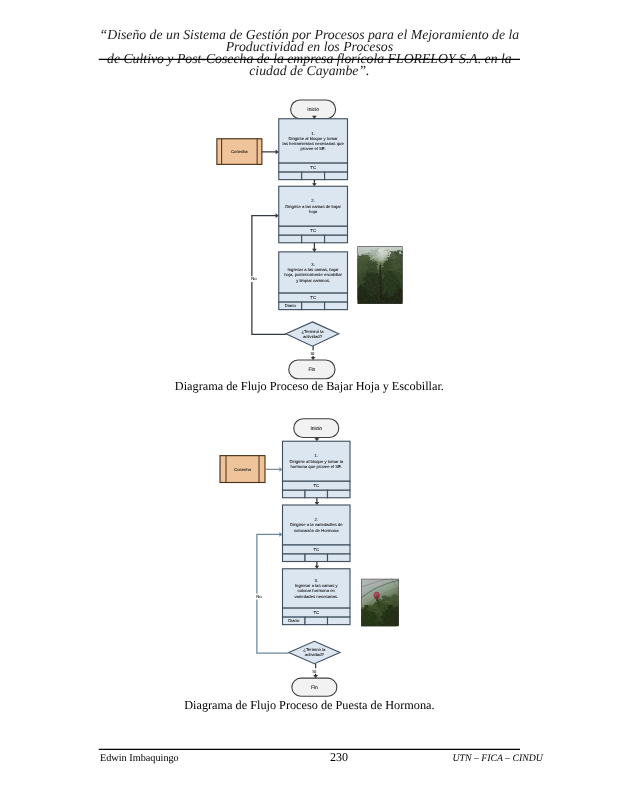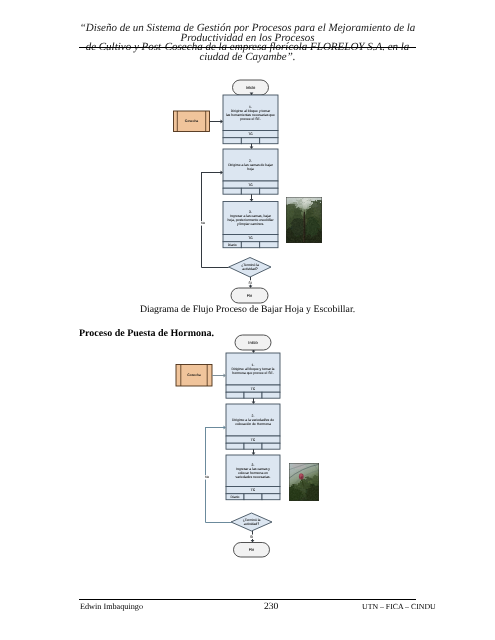--- a/index.html
+++ b/index.html
@@ -128,21 +128,20 @@
       <ellipse cx="30" cy="16" rx="4" ry="4" fill="#3b492a" opacity="0.7"></ellipse>
     </g>
     <path d="M18.2 12 L19.4 24 L19.2 34 L18.6 45 L16.8 45 L17.4 33 L17.2 21 Z" fill="#2b1f16" opacity="0.8"></path>
     <path d="M18.4 15 L18.8 45" stroke="#16100a" stroke-width="1.1" fill="none" opacity="0.8"></path>
     <ellipse cx="19" cy="9" rx="2.2" ry="3.2" fill="#e2e4de" opacity="0.32"></ellipse>
     <rect x="0" y="0" width="36" height="46" filter="url(#grainA)" opacity="0.4"></rect>
     <rect x="0" y="0" width="36" height="46" fill="none" stroke="#2a2a24" stroke-width="0.8"></rect>
   </svg>
   <div class="caption" style="left:66px;top:304px;width:363px;text-align:center;">Diagrama de Flujo Proceso de Bajar Hoja y Escobillar.</div>
 
-  <div class="sec-title" style="left:79px;top:328px;">Proceso de Puesta de Hormona.</div>
   <svg id="flow2" width="495" height="640" style="top:0">
       <rect x="235" y="335" width="36" height="15" rx="7.5" ry="7.5" fill="#f2f2f2" stroke="#404040" stroke-width="0.9"></rect>
       <text x="253" y="343.7" class="fc-term">Inicio</text>
       <rect x="226" y="353" width="54" height="32" fill="#dce6f1" stroke="#41505e" stroke-width="0.9"></rect>
       <text x="253" y="365.95000000000005" class="fc-text" font-size="3.4">1.</text>
       <text x="253" y="370.1" class="fc-text" font-size="3.4">Dirigirse al bloque y tomar la</text>
       <text x="253" y="374.25000000000006" class="fc-text" font-size="3.4">hormona que provee el SE.</text>
       <rect x="226" y="385" width="54" height="7.2" fill="#dce6f1" stroke="#41505e" stroke-width="0.9"></rect>
       <text x="253" y="389.8" class="fc-text">TC</text>
       <rect x="226" y="392.2" width="18" height="6" fill="#dce6f1" stroke="#41505e" stroke-width="0.9"></rect>
@@ -234,18 +233,19 @@
       <ellipse cx="20" cy="16" rx="3.5" ry="2.6" fill="#2e3f1e" opacity="0.8"></ellipse>
       <ellipse cx="10" cy="24" rx="4" ry="3" fill="#3a4c26" opacity="0.6"></ellipse>
     </g>
     <path d="M12.6 16.2 L14.6 23" stroke="#22300f" stroke-width="0.9" fill="none"></path>
     <ellipse cx="12.3" cy="13.4" rx="2.4" ry="3.0" fill="#8e3044"></ellipse>
     <ellipse cx="11.9" cy="12.6" rx="1.5" ry="2.0" fill="#b9495f" opacity="0.85"></ellipse>
     <ellipse cx="12.8" cy="14.6" rx="1.1" ry="1.3" fill="#6c2233" opacity="0.8"></ellipse>
     <rect x="0" y="0" width="30" height="38" filter="url(#grainB)" opacity="0.38"></rect>
     <rect x="0" y="0" width="30" height="38" fill="none" stroke="#2b2b24" stroke-width="0.8"></rect>
   </svg>
+  <div class="caption" style="left:66px;top:559px;width:363px;">Diagrama de Flujo Proceso de Puesta de Hormona.</div>
 
   <div class="ftr-rule"></div>
   <div class="ftr" style="left:80px;top:602px;">Edwin Imbaquingo</div>
   <div class="ftr" style="left:264px;top:601px;font-size:9.6px;">230</div>
-  <div class="ftr" style="left:362px;top:602px;font-size:7.8px;">UTN – FICA – CINDU</div>
+  <div class="ftr" style="left:362px;top:602px;font-size:7.8px;font-style:italic;">UTN – FICA – CINDU</div>
 </div>
 
 </body></html>

